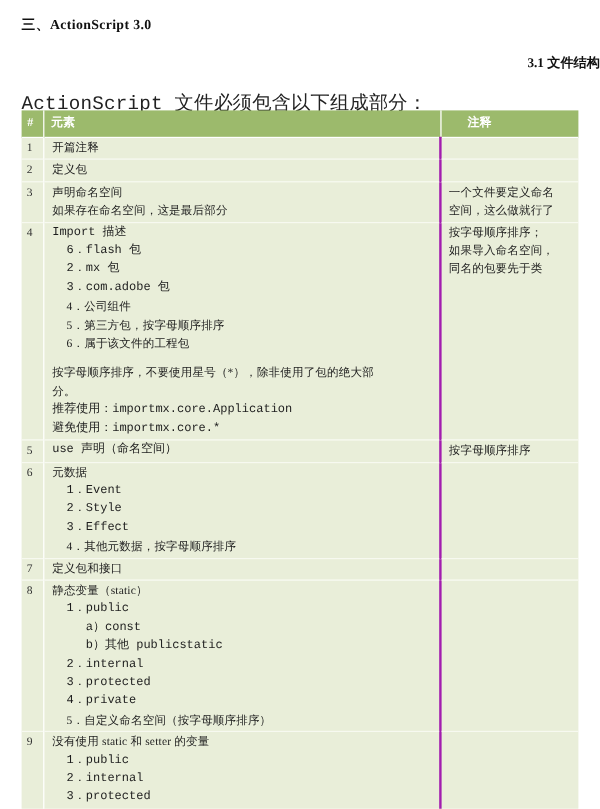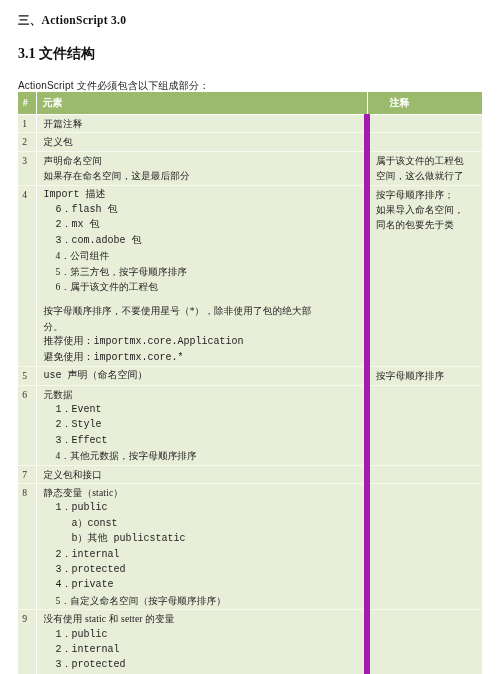--- a/index.html
+++ b/index.html
@@ -26,28 +26,29 @@
     font-weight: bold;
     font-size: 11.5px;
     letter-spacing: 0.3px;
     color: #111111;
     margin: 0;
     padding: 13px 0 0 18px;
   }
   .doc-subheading {
     font-family: "Liberation Serif", "DejaVu Serif", serif;
     font-weight: bold;
-    font-size: 14px;
+    font-size: 11px;
     color: #111111;
     margin: 0;
     padding: 17px 0 0 18px;
+    text-align: right;
   }
   .doc-paragraph {
-    font-family: Liberation Sans, sans-serif;
-    font-size: 10px;
+    font-family: Liberation Mono, monospace;
+    font-size: 16px;
     color: #222222;
     margin: 0;
     padding: 16px 0 0 18px;
     letter-spacing: 0.2px;
   }
 
   .struct-table {
     position: absolute;
     left: 18px;
     top: 92px;
@@ -101,21 +102,21 @@
     padding-right: 4px;
     color: #333333;
     font-family: "Liberation Serif", "DejaVu Serif", serif;
     font-size: 9.6px;
     border-right: 1px solid #ffffff;
   }
   .struct-table td.td-elem {
     padding-left: 7px;
     padding-right: 6px;
     color: #1d1d1d;
-    border-right: 6px solid #a21caf;
+    border-right: 2px solid #a21caf;
   }
   .struct-table td.td-note {
     padding-left: 6px;
     padding-right: 4px;
     color: #1d1d1d;
     font-family: "Liberation Serif", "DejaVu Serif", serif;
     letter-spacing: 0.2px;
   }
 
   .cell-line {
@@ -171,21 +172,21 @@
           </td>
           <td class="td-note"></td>
         </tr>
         <tr>
           <td class="td-num">3</td>
           <td class="td-elem">
             <div class="cell-line">声明命名空间</div>
             <div class="cell-line">如果存在命名空间，这是最后部分</div>
           </td>
           <td class="td-note">
-            <div class="cell-line">属于该文件的工程包</div>
+            <div class="cell-line">一个文件要定义命名</div>
             <div class="cell-line">空间，这么做就行了</div>
           </td>
         </tr>
         <tr>
           <td class="td-num">4</td>
           <td class="td-elem">
             <div class="cell-line mono">Import 描述</div>
             <div class="cell-line mono lvl1">6．flash 包</div>
             <div class="cell-line mono lvl1">2．mx 包</div>
             <div class="cell-line mono lvl1">3．com.adobe 包</div>

